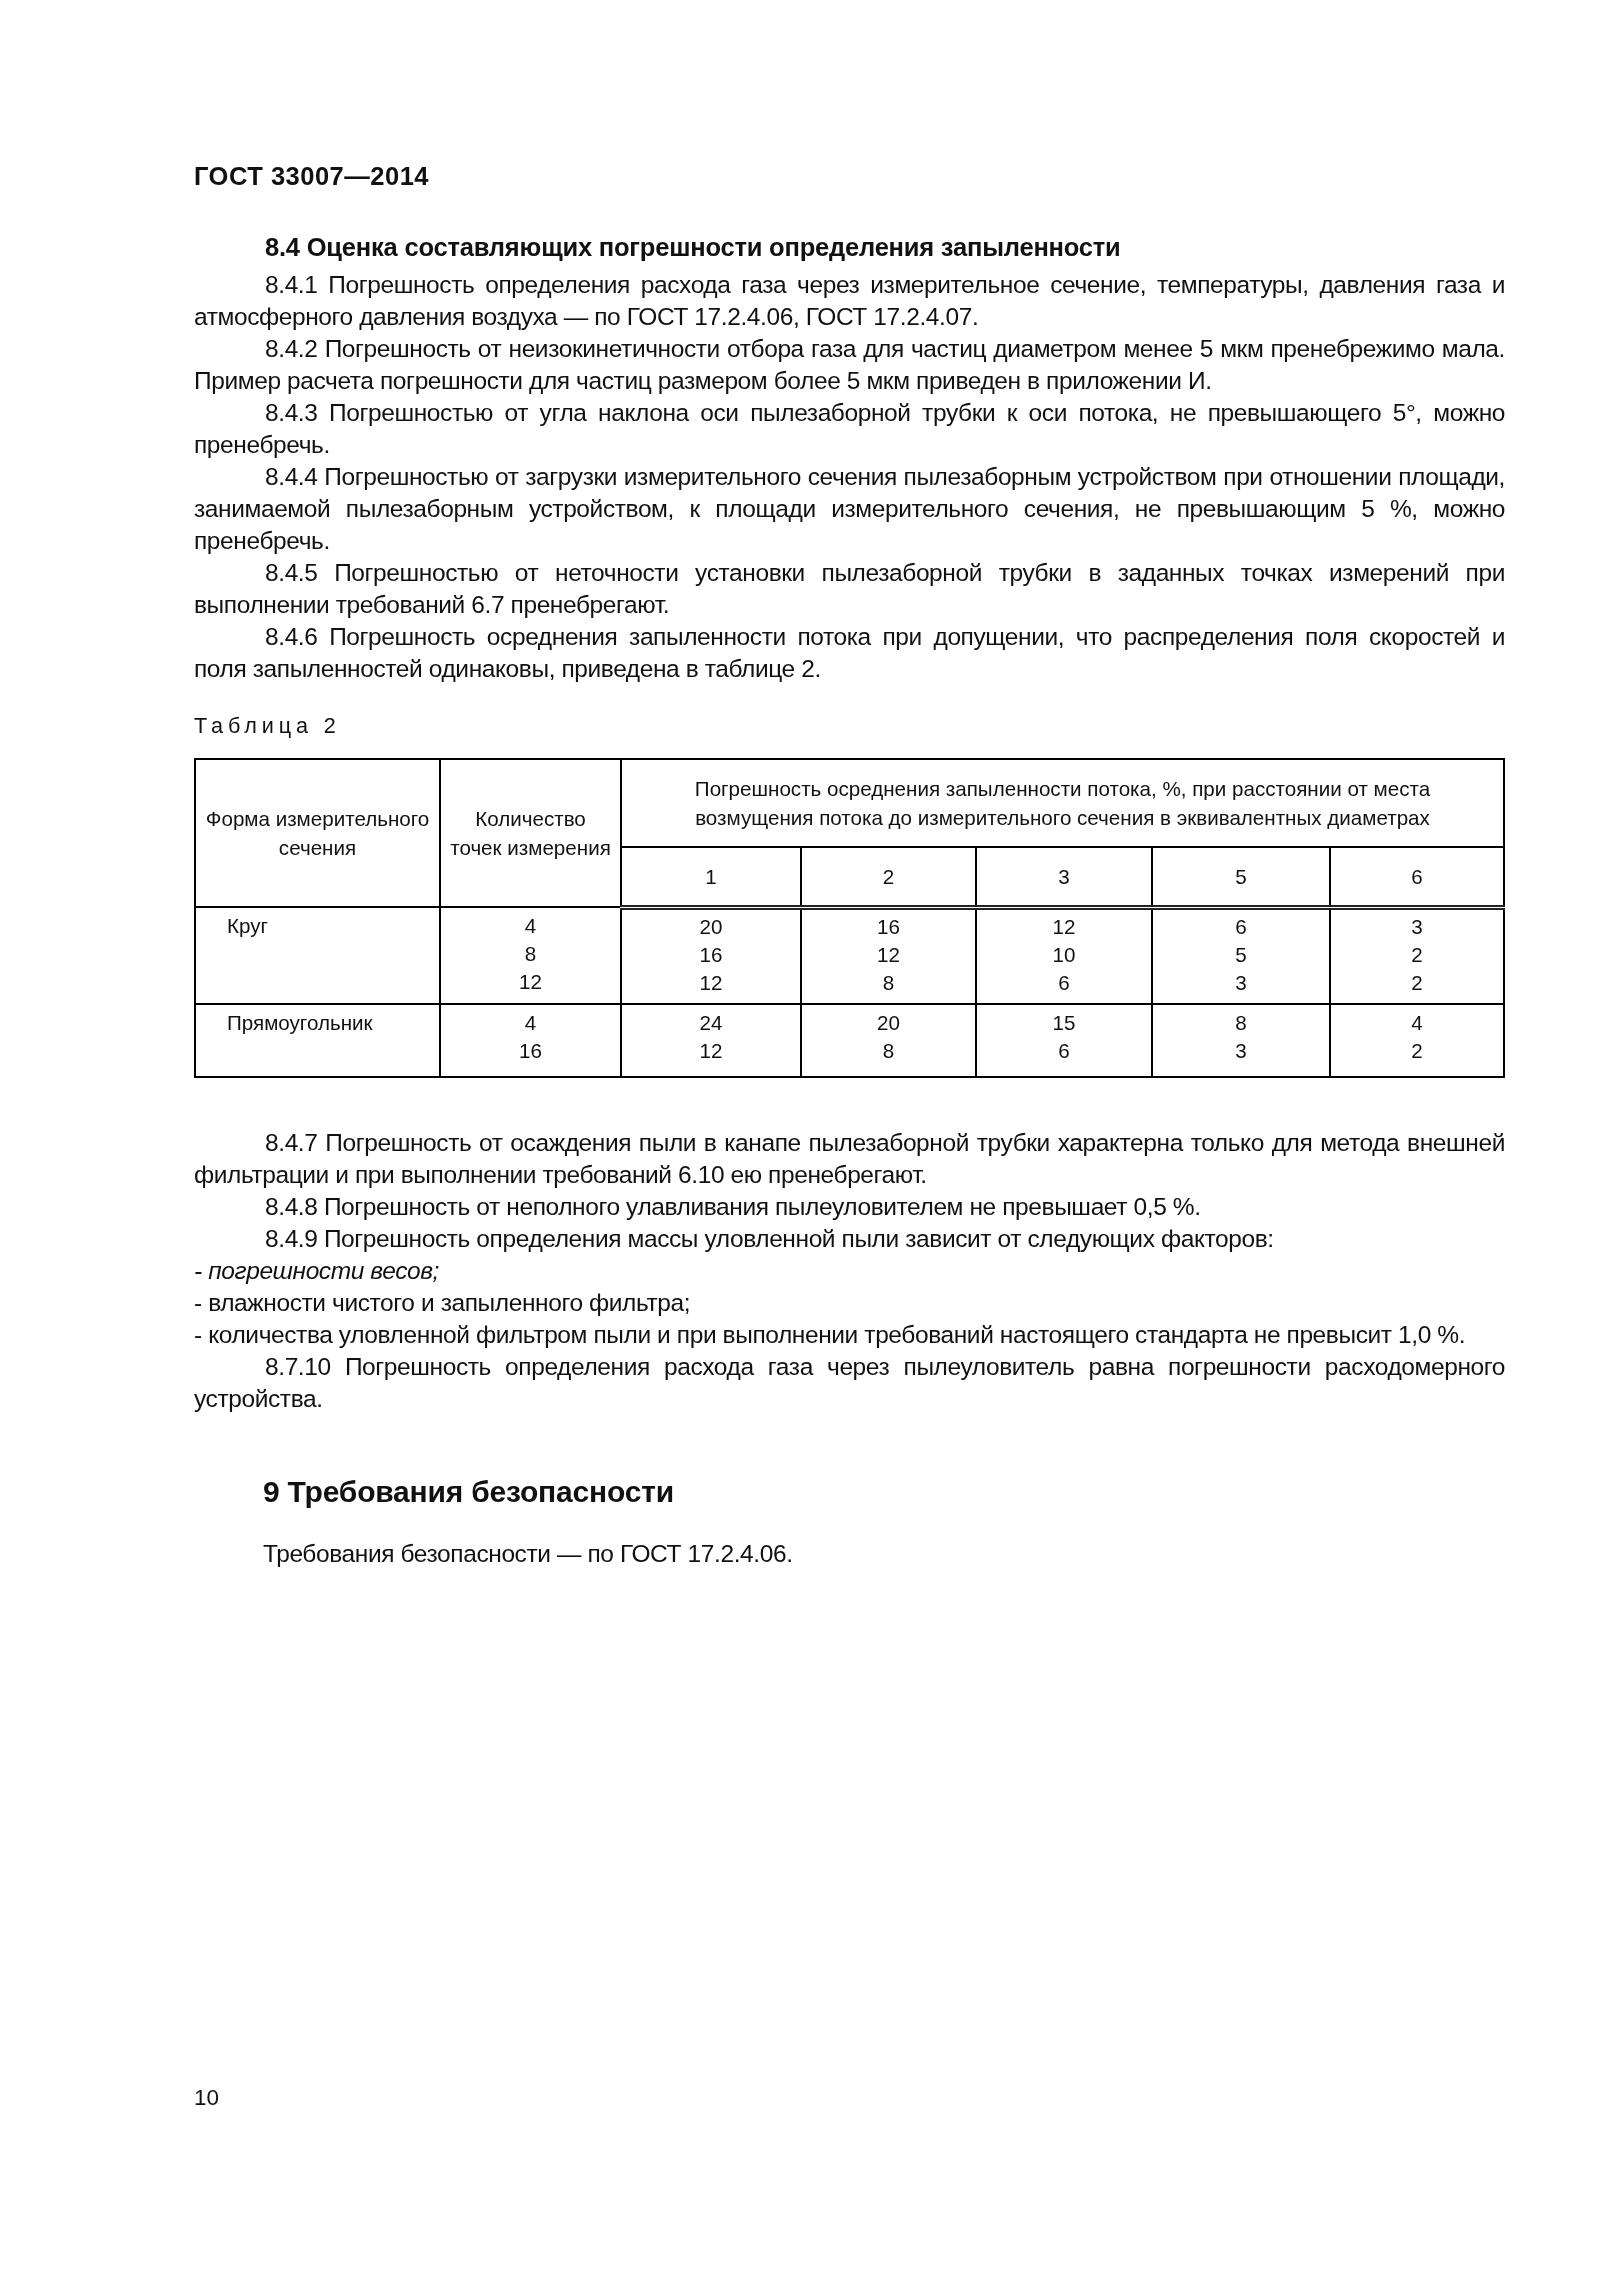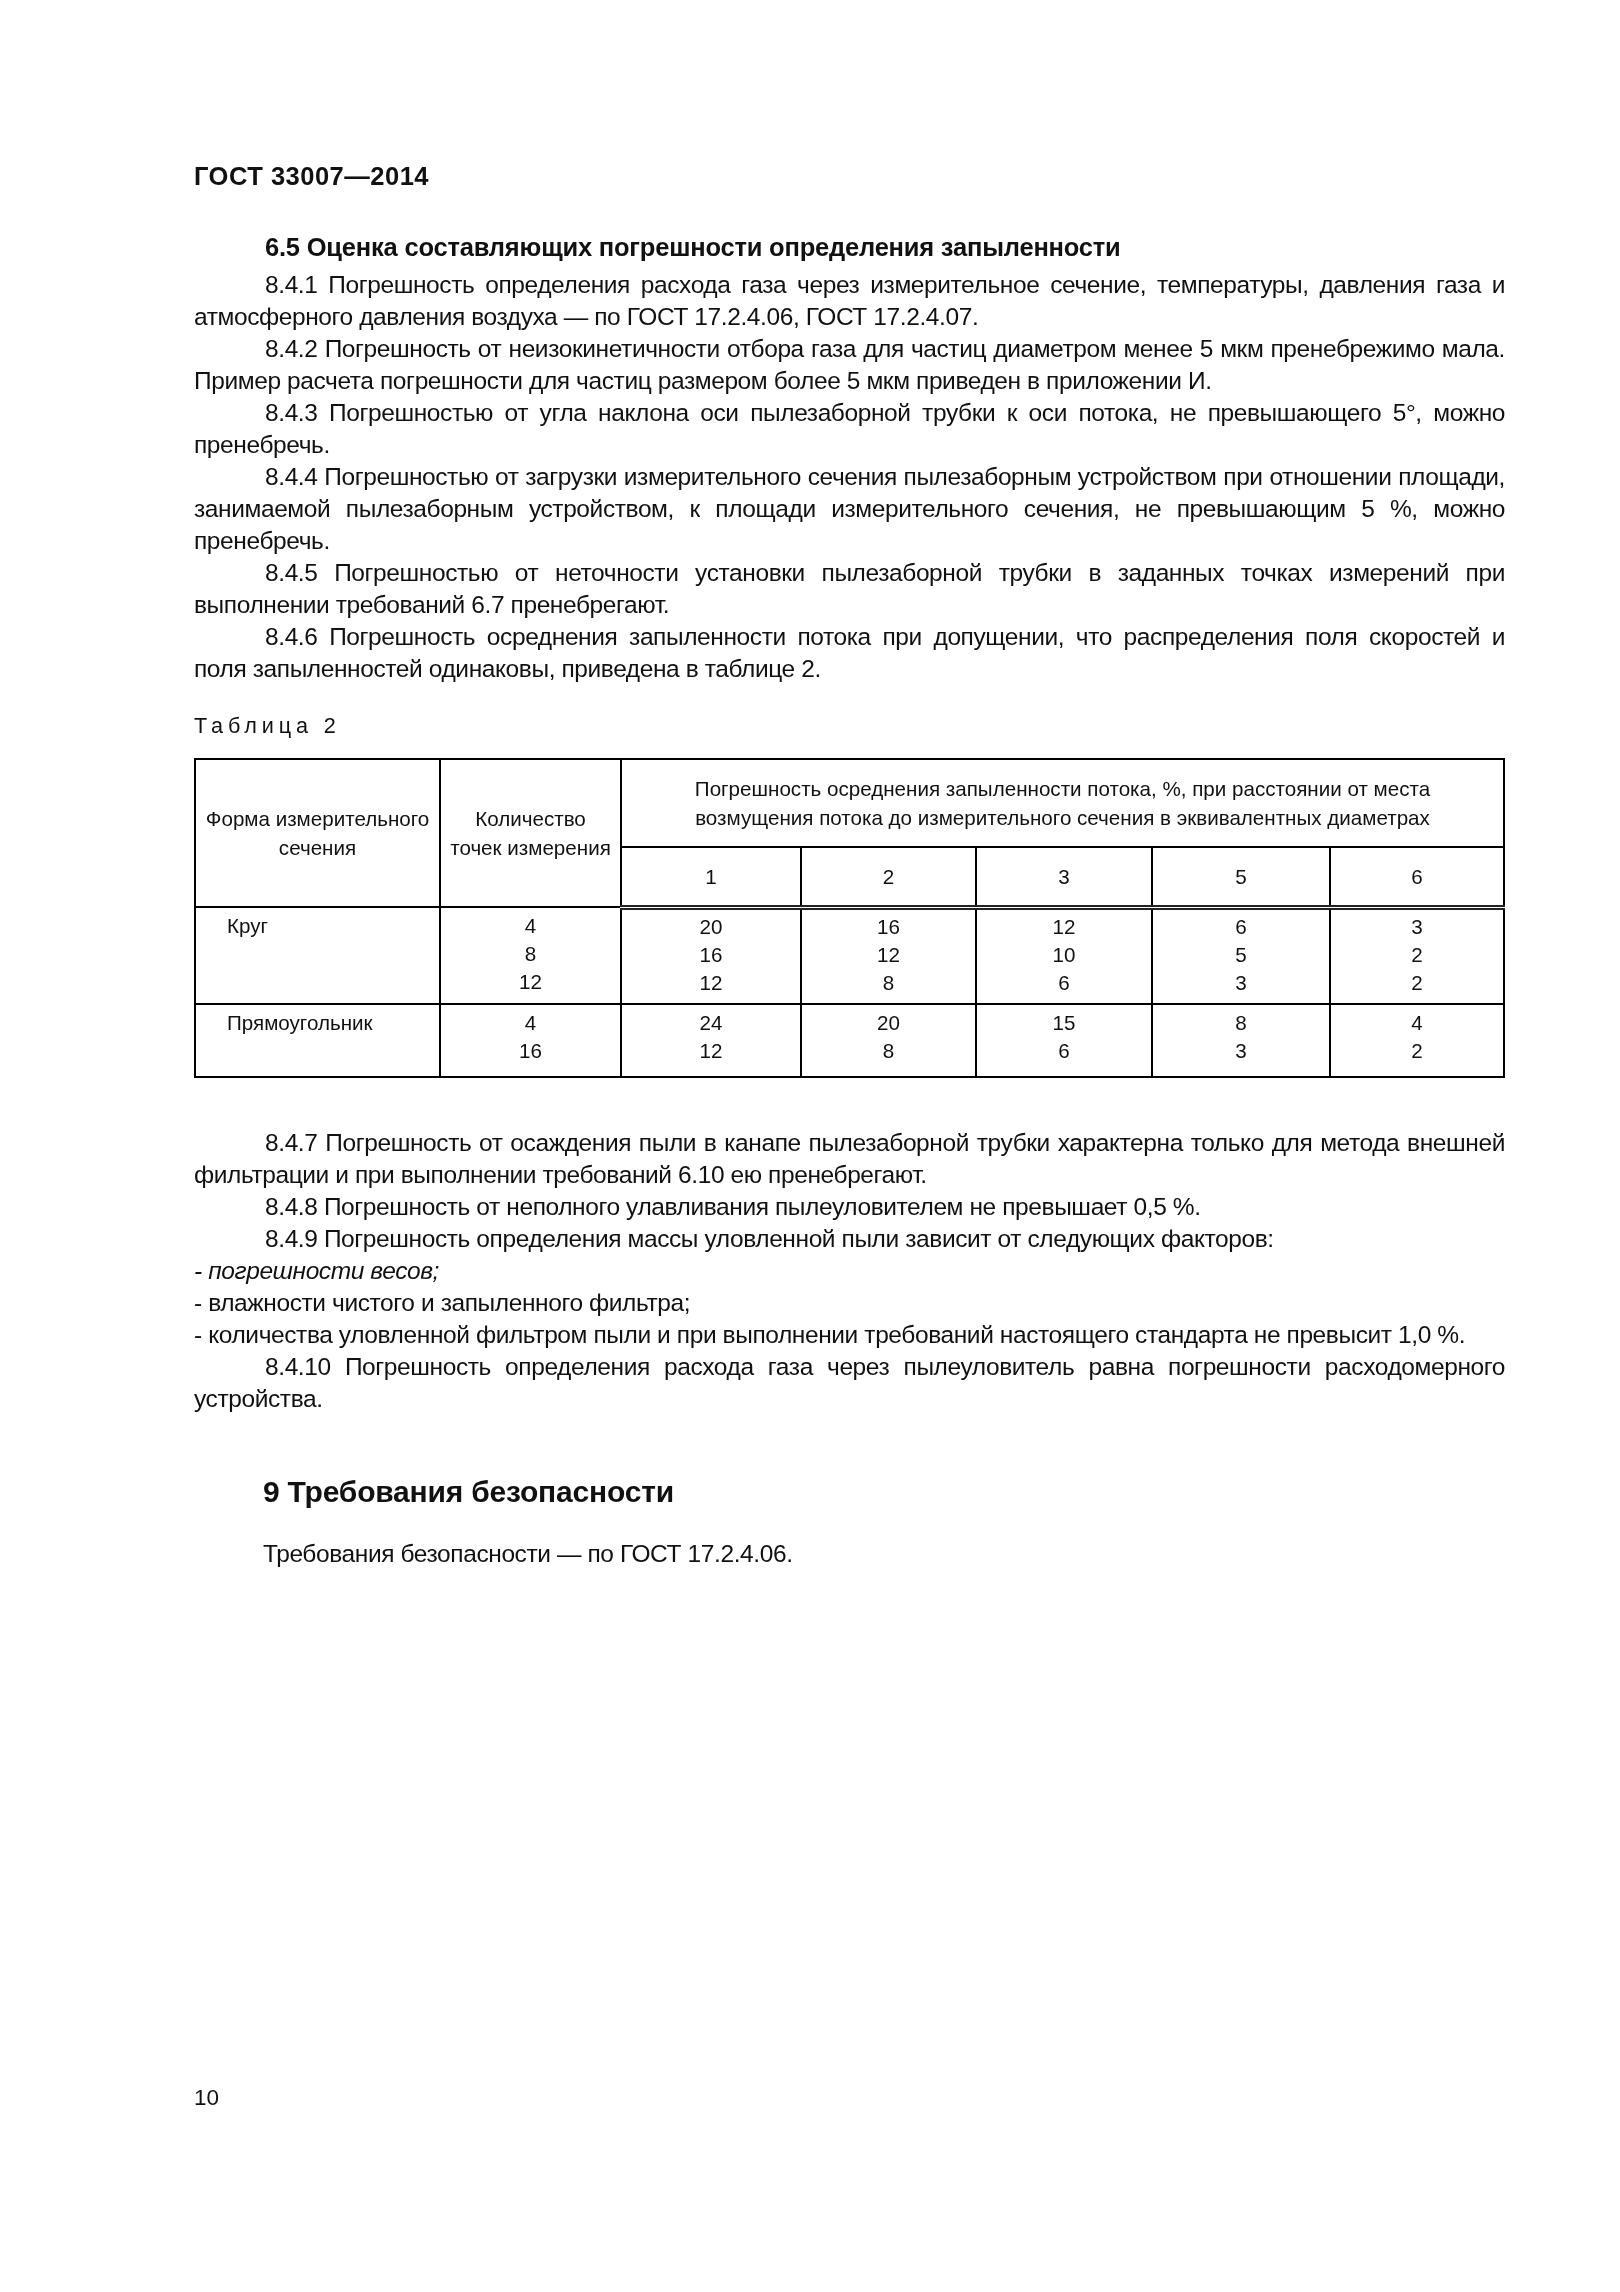--- a/index.html
+++ b/index.html
@@ -26,21 +26,21 @@
   .sec9 { left: 263px; top: 1475px; font-size: 30px; font-weight: bold; letter-spacing: -0.2px; }
   .sec9-text { left: 263px; top: 1540px; font-size: 24.5px; letter-spacing: -0.4px; }
   .page-num { left: 194px; top: 2085px; font-size: 22.5px; }
   .cell-lines span { display: block; }
 </style>
 </head>
 <body>
 
 <div class="abs doc-code">ГОСТ 33007—2014</div>
 
-<div class="abs sec-title">6.5 Оценка составляющих погрешности определения запыленности</div>
+<div class="abs sec-title">8.4 Оценка составляющих погрешности определения запыленности</div>
 
 <div class="body-text" style="top:269px;">
   <p>8.4.1 Погрешность определения расхода газа через измерительное сечение, температуры, давления газа и атмосферного давления воздуха — по ГОСТ 17.2.4.06, ГОСТ 17.2.4.07.</p>
   <p>8.4.2 Погрешность от неизокинетичности отбора газа для частиц диаметром менее 5 мкм пренебрежимо мала. Пример расчета погрешности для частиц размером более 5 мкм приведен в приложении И.</p>
   <p>8.4.3 Погрешностью от угла наклона оси пылезаборной трубки к оси потока, не превышающего 5°, можно пренебречь.</p>
   <p>8.4.4 Погрешностью от загрузки измерительного сечения пылезаборным устройством при отношении площади, занимаемой пылезаборным устройством, к площади измерительного сечения, не превышающим 5 %, можно пренебречь.</p>
   <p>8.4.5 Погрешностью от неточности установки пылезаборной трубки в заданных точках измерений при выполнении требований 6.7 пренебрегают.</p>
   <p>8.4.6 Погрешность осреднения запыленности потока при допущении, что распределения поля скоростей и поля запыленностей одинаковы, приведена в таблице 2.</p>
 </div>
 
@@ -132,20 +132,20 @@
 </tbody>
   </table>
 
 <div class="body-text" style="top:1127px;">
   <p>8.4.7 Погрешность от осаждения пыли в канапе пылезаборной трубки характерна только для метода внешней фильтрации и при выполнении требований 6.10 ею пренебрегают.</p>
   <p>8.4.8 Погрешность от неполного улавливания пылеуловителем не превышает 0,5 %.</p>
   <p>8.4.9 Погрешность определения массы уловленной пыли зависит от следующих факторов:</p>
   <p style="text-indent:0;font-style:italic;">- погрешности весов;</p>
   <p style="text-indent:0;">- влажности чистого и запыленного фильтра;</p>
   <p style="text-indent:0;">- количества уловленной фильтром пыли и при выполнении требований настоящего стандарта не превысит 1,0 %.</p>
-  <p>8.4.10 Погрешность определения расхода газа через пылеуловитель равна погрешности расходомерного устройства.</p>
+  <p>8.7.10 Погрешность определения расхода газа через пылеуловитель равна погрешности расходомерного устройства.</p>
 </div>
 
 <div class="abs sec9">9 Требования безопасности</div>
 <div class="abs sec9-text">Требования безопасности — по ГОСТ 17.2.4.06.</div>
 
 <div class="abs page-num">10</div>
 
 
 </body></html>

